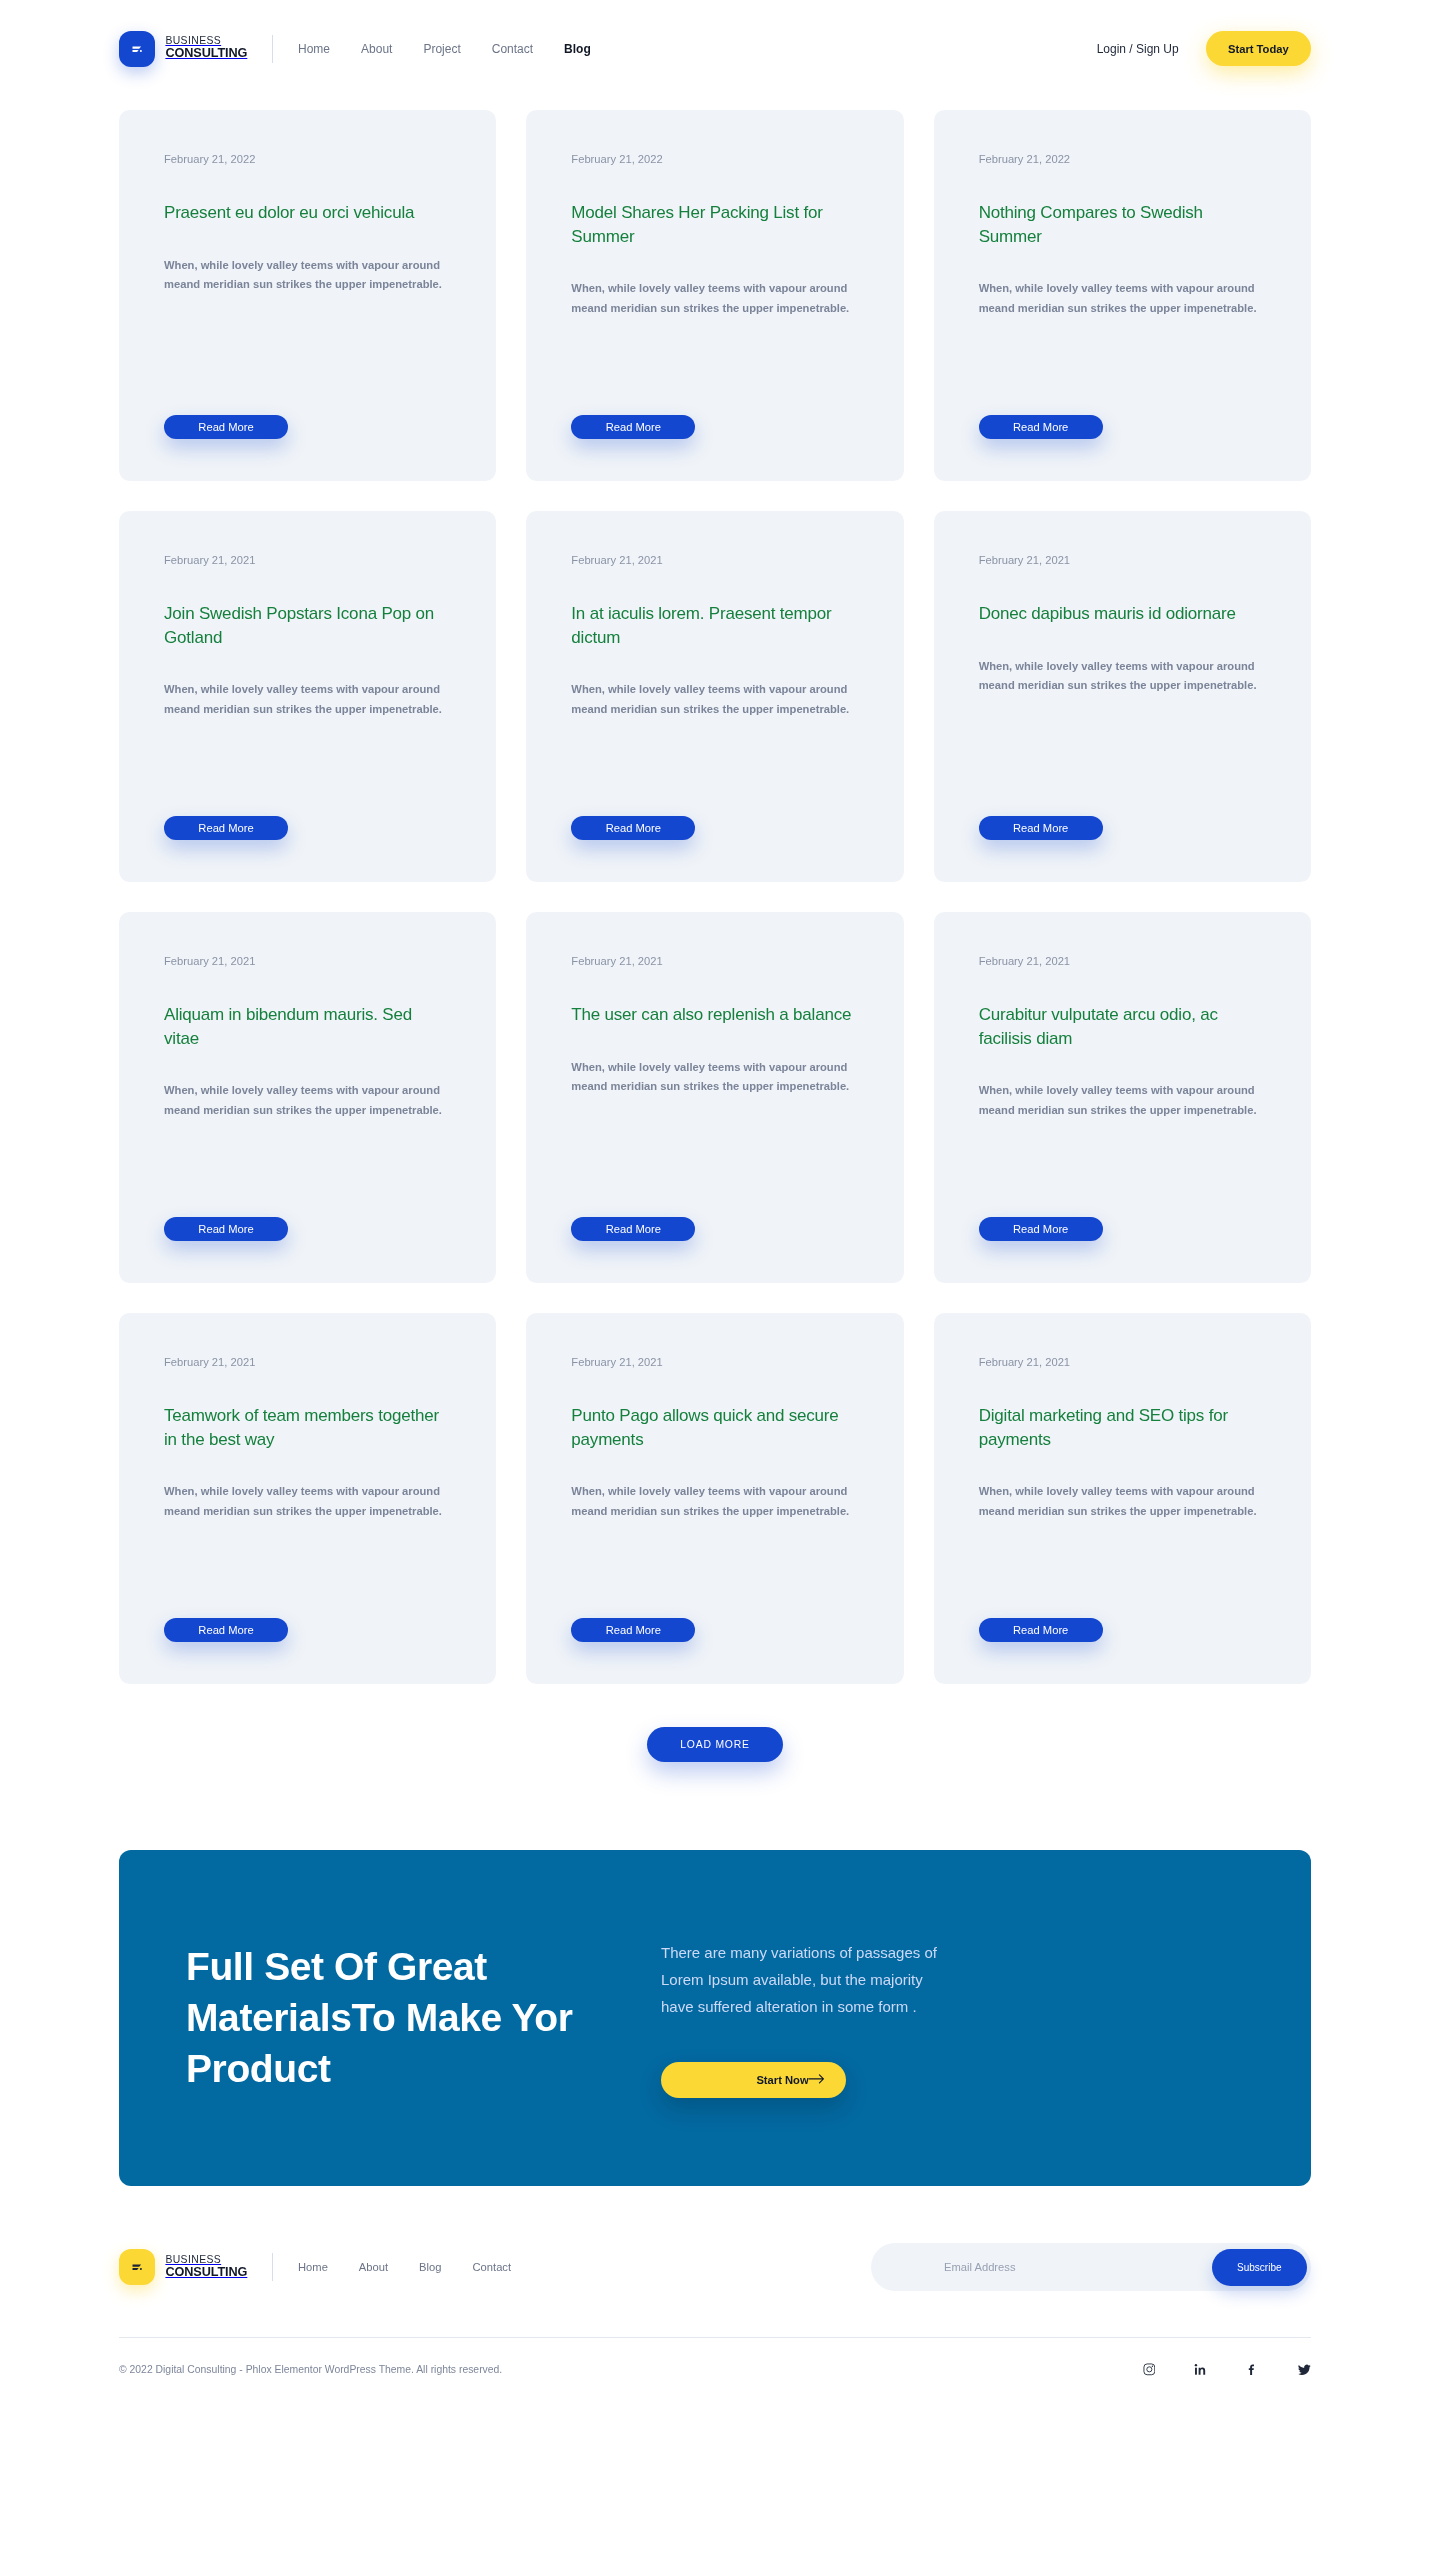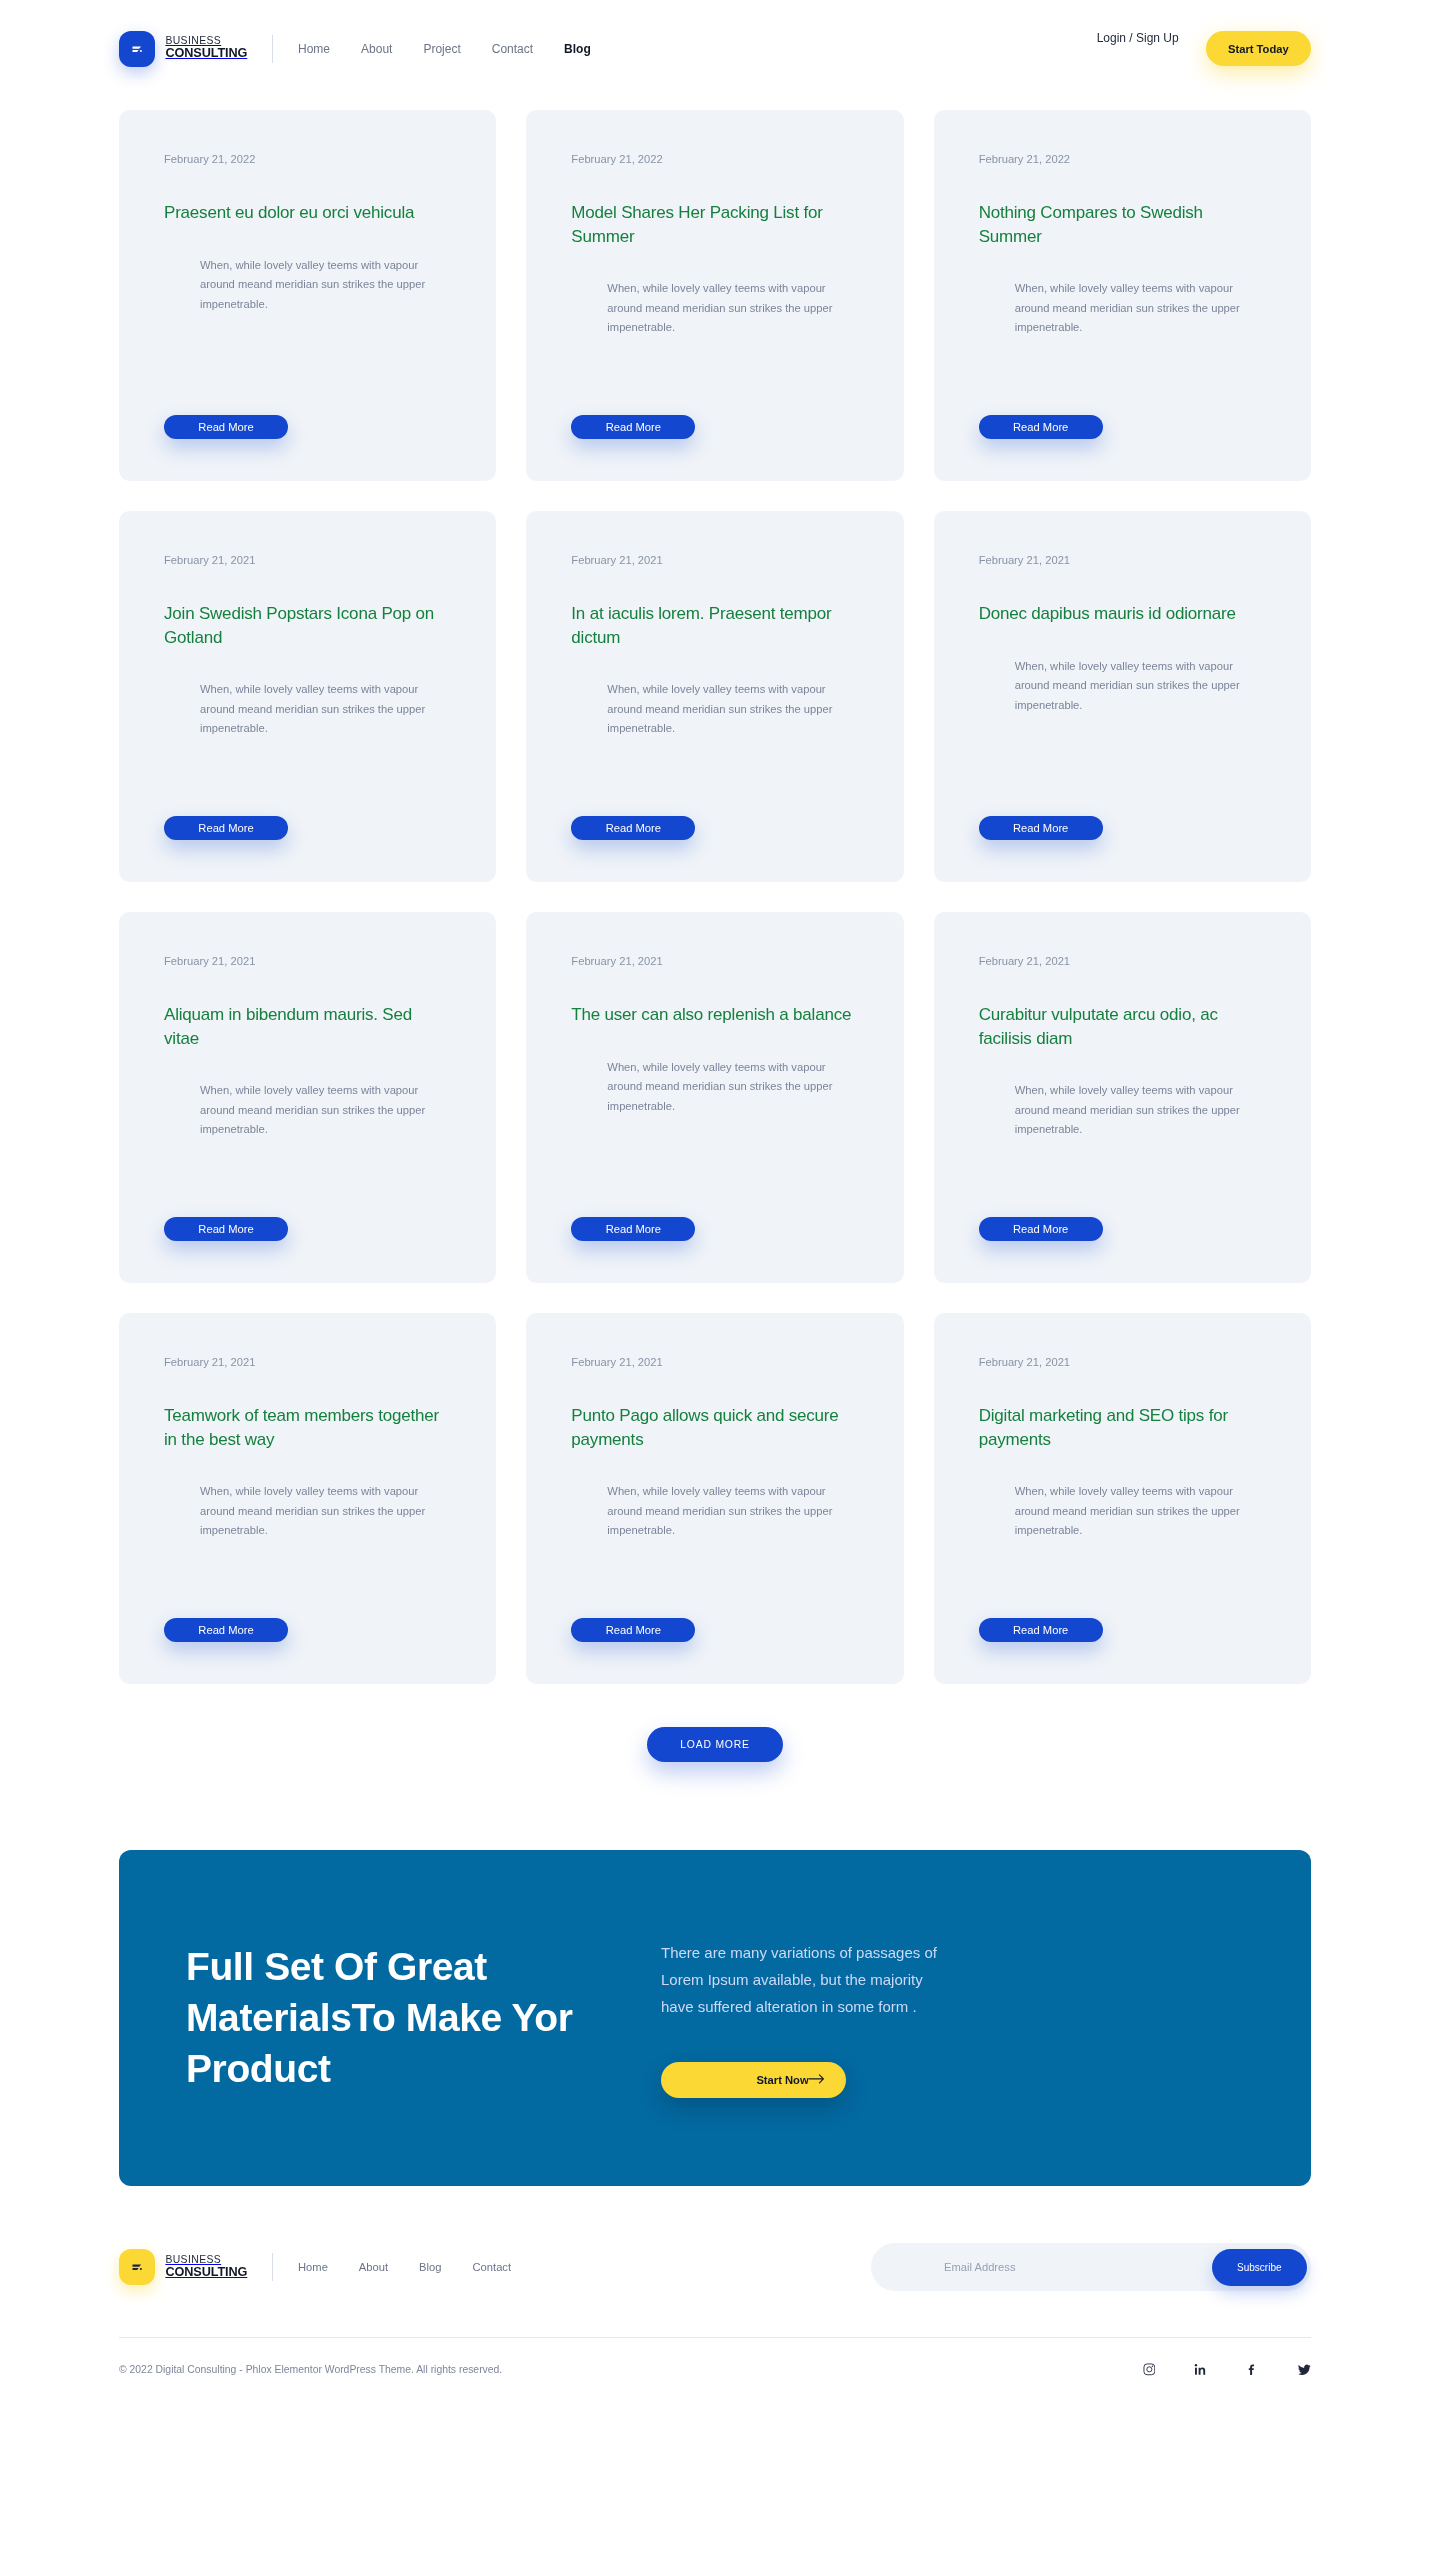--- a/index.html
+++ b/index.html
@@ -39,21 +39,21 @@
   .logo-words .l2 {
     font-size: 12.7px; letter-spacing: -0.1px; color: #111827; font-weight: 700;
     display: block;
   }
   .vrule { width: 0.7px; height: 28px; background: #d8dee8; margin: 0 25px; }
   .nav { display: flex; align-items: center; gap: 31px; }
   .nav a {
     font-size: 12px; color: #6b7488; text-decoration: none; font-weight: 400;
   }
   .nav a.active { color: #121826; font-weight: 700; }
-  .header-right { margin-left: auto; display: flex; gap: 27px; }
+  .header-right { margin-left: auto; display: flex; align-items: center; gap: 27px; }
   .login-link { font-size: 12px; color: #1f2738; text-decoration: none; }
   .btn-yellow {
     background: #fcd834; color: #111827;
     font-size: 11.2px; font-weight: 700;
     border: none; border-radius: 19.4px;
     padding: 11.2px 22.3px; cursor: pointer;
     box-shadow: 0 7.4px 21px rgba(252,216,52,.45);
     font-family: "Liberation Sans", sans-serif;
   }
 
@@ -75,21 +75,21 @@
   }
   .card .date {
     font-size: 11.2px; color: #8a93a6; margin-bottom: 36px; font-weight: 400;
   }
   .card .title {
     font-size: 17px; line-height: 1.38; color: #15803d;
     font-weight: 400; letter-spacing: -0.2px;
     margin-bottom: 31px;
   }
   .card .excerpt {
-    font-size: 11.2px; line-height: 1.75; color: #7b8499; font-weight: 400; margin-left: 36px;
+    font-size: 11.2px; line-height: 1.75; color: #7b8499; font-weight: 700;
   }
   .card .spacer { flex: 1 1 auto; min-height: 22.3px; }
   .btn-blue {
     background: #1447d0; color: #ffffff;
     font-size: 11.2px; font-weight: 400;
     border: none; border-radius: 18px;
     padding: 6px 0; width: 124px;
     cursor: pointer; text-align: center;
     box-shadow: 0 9px 19.4px rgba(20,71,208,.26);
     font-family: "Liberation Sans", sans-serif;

